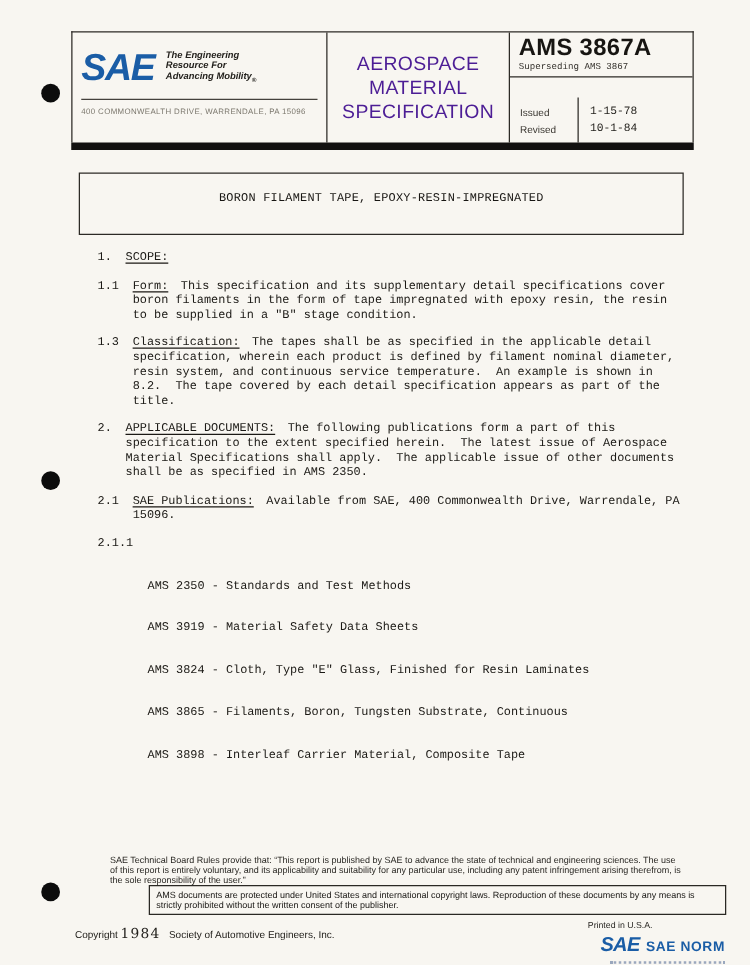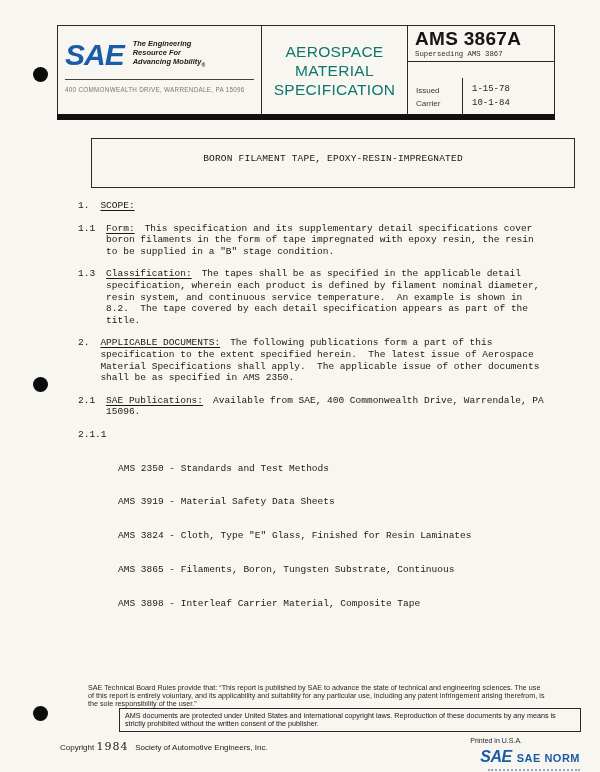--- a/index.html
+++ b/index.html
@@ -30,38 +30,38 @@
   .sae-logo {
     font-size:30px; font-weight:bold; font-style:italic;
     color:var(--sae-blue,#1a5da6); letter-spacing:-1px; line-height:30px;
     padding-right:2px;
   }
   .tagline { font-size:7.5px; line-height:8.6px; font-weight:bold; font-style:italic; color:#23211d; }
   .tagline .reg { font-size:5px; vertical-align:sub; }
   .addr { font-size:6.3px; letter-spacing:0.3px; color:#7b776d; padding-top:6px; white-space:nowrap; }
 
   .h-center { flex:1; display:flex; align-items:center; justify-content:center; border-right:1px solid #2c2a26; }
-  .h-center-title { width:132px; text-align:center; font-size:15.5px; line-height:19px; letter-spacing:0.3px; color:#0f766e; }
+  .h-center-title { width:132px; text-align:center; font-size:15.5px; line-height:19px; letter-spacing:0.3px; color:#4c1d95; }
 
   .h-right { width:146px; display:flex; flex-direction:column; }
   .h-right-top { border-bottom:1px solid #2c2a26; padding:2px 7px 3px 7px; }
   .doc-number { font-size:19px; font-weight:bold; letter-spacing:0.3px; color:#171512; line-height:21px; }
   .superseding { font-family:"Liberation Mono","DejaVu Sans Mono",monospace; font-size:7.3px; color:#33302b; margin-top:1px; }
   .h-right-bottom { flex:1; display:grid; grid-template-columns:54px 1fr;margin-top:16px; }
   .issue-labels { padding:6px 0 0 8px; font-size:8px; line-height:13px; color:#3a3731; }
   .issue-dates { border-left:1px solid #2c2a26; padding:5px 0 0 9px;
     font-family:"Liberation Mono","DejaVu Sans Mono",monospace; font-size:9px; line-height:13.5px; color:#201e1a; }
   .header-bar { position:absolute; left:57px; top:114px; width:498px; height:6px; background:#121110; }
 
   
   .title-box {
     position:absolute; left:63px; top:138px; width:484px; height:50px;
     border:1px solid #2c2a26; text-align:center; padding-top:14px;
     font-family:"Liberation Mono","DejaVu Sans Mono",monospace; font-size:9.5px;
-    letter-spacing:0.2px; color:#181613;margin-left:28px;
+    letter-spacing:0.2px; color:#181613;
   }
 
   
   .body-text {
     position:absolute; left:78px; top:200px; width:468px;
     font-family:"Liberation Mono","DejaVu Sans Mono",monospace;
     font-size:9.5px; line-height:11.6px; color:#1b1915;
   }
   .para { display:flex; margin-bottom:11px; }
   .para .num { white-space:pre; margin-right:11px; flex:none; }
@@ -116,21 +116,21 @@
     </div>
 
     <div class="h-right">
       <div class="h-right-top">
         <div class="doc-number">AMS 3867A</div>
         <div class="superseding">Superseding AMS 3867</div>
       </div>
       <div class="h-right-bottom">
         <div class="issue-labels">
           <div>Issued</div>
-          <div>Carrier</div>
+          <div>Revised</div>
         </div>
         <div class="issue-dates">
           <div>1-15-78</div>
           <div>10-1-84</div>
         </div>
       </div>
     </div>
   </div>
   <div class="header-bar"></div>
 

